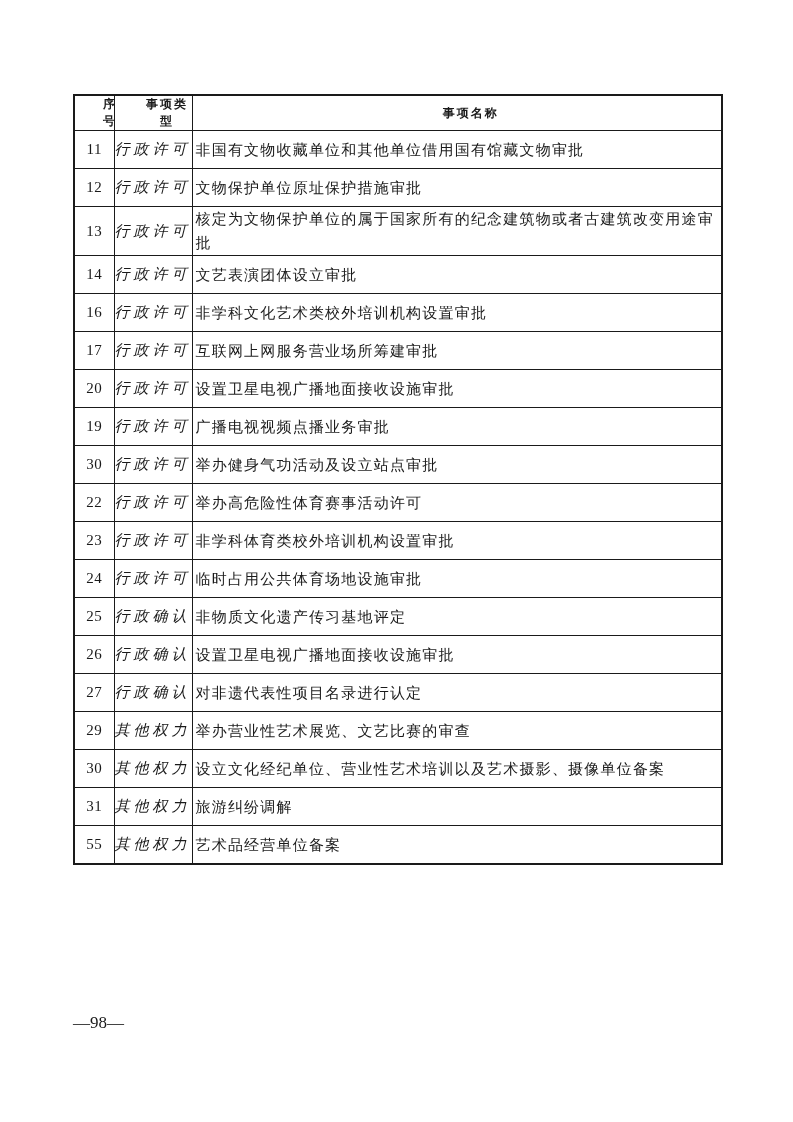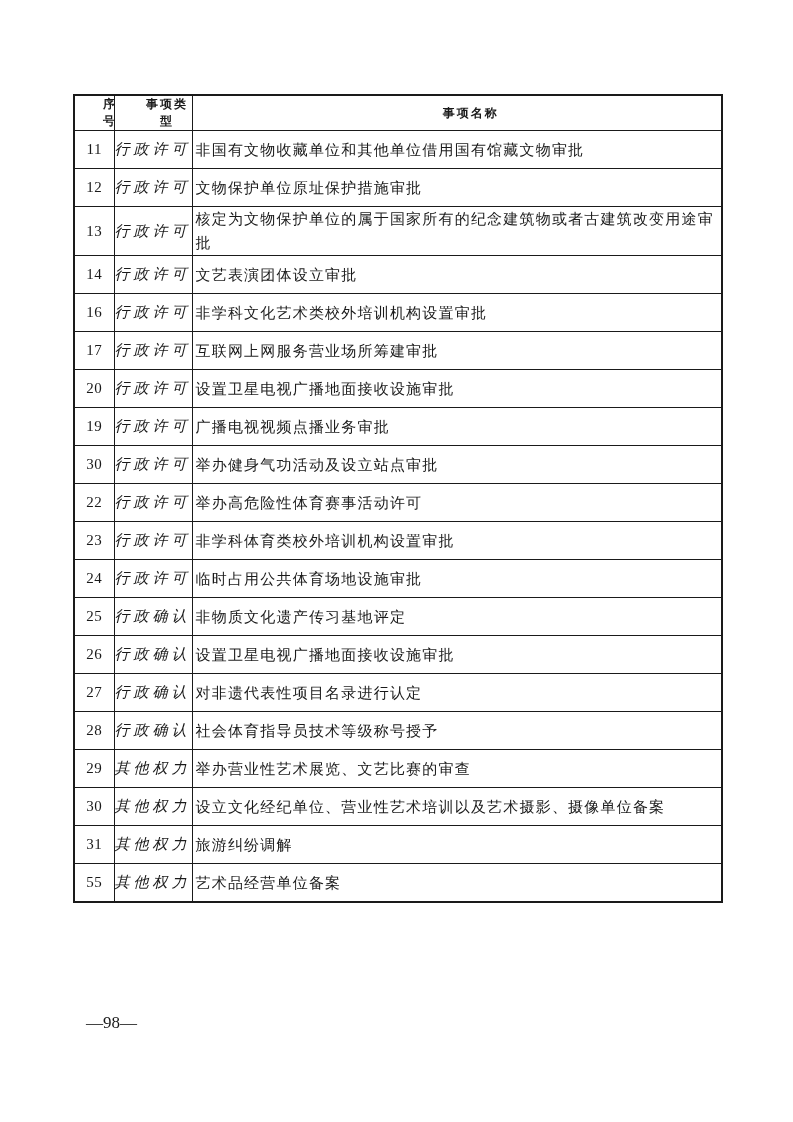--- a/index.html
+++ b/index.html
@@ -69,21 +69,21 @@
   td.col-name{
     text-align:left;
     padding-left:3px;
     padding-right:1px;
     letter-spacing:1.2px;
     line-height:24px;
     word-break:break-all;
   }
   .page-number{
     position:absolute;
-    left:86px;
+    left:73px;
     top:1013px;
     font-size:17px;
     color:var(--ink);
     letter-spacing:0;
     white-space:nowrap;
   }
 </style>
 </head>
 <body>
 
@@ -172,25 +172,20 @@
           <td class="col-no">26</td>
           <td class="col-type">行政确认</td>
           <td class="col-name">设置卫星电视广播地面接收设施审批</td>
         </tr>
         <tr>
           <td class="col-no">27</td>
           <td class="col-type">行政确认</td>
           <td class="col-name">对非遗代表性项目名录进行认定</td>
         </tr>
         <tr>
-          <td class="col-no">28</td>
-          <td class="col-type">行政确认</td>
-          <td class="col-name">社会体育指导员技术等级称号授予</td>
-        </tr>
-        <tr>
           <td class="col-no">29</td>
           <td class="col-type">其他权力</td>
           <td class="col-name">举办营业性艺术展览、文艺比赛的审查</td>
         </tr>
         <tr>
           <td class="col-no">30</td>
           <td class="col-type">其他权力</td>
           <td class="col-name">设立文化经纪单位、营业性艺术培训以及艺术摄影、摄像单位备案</td>
         </tr>
         <tr>

